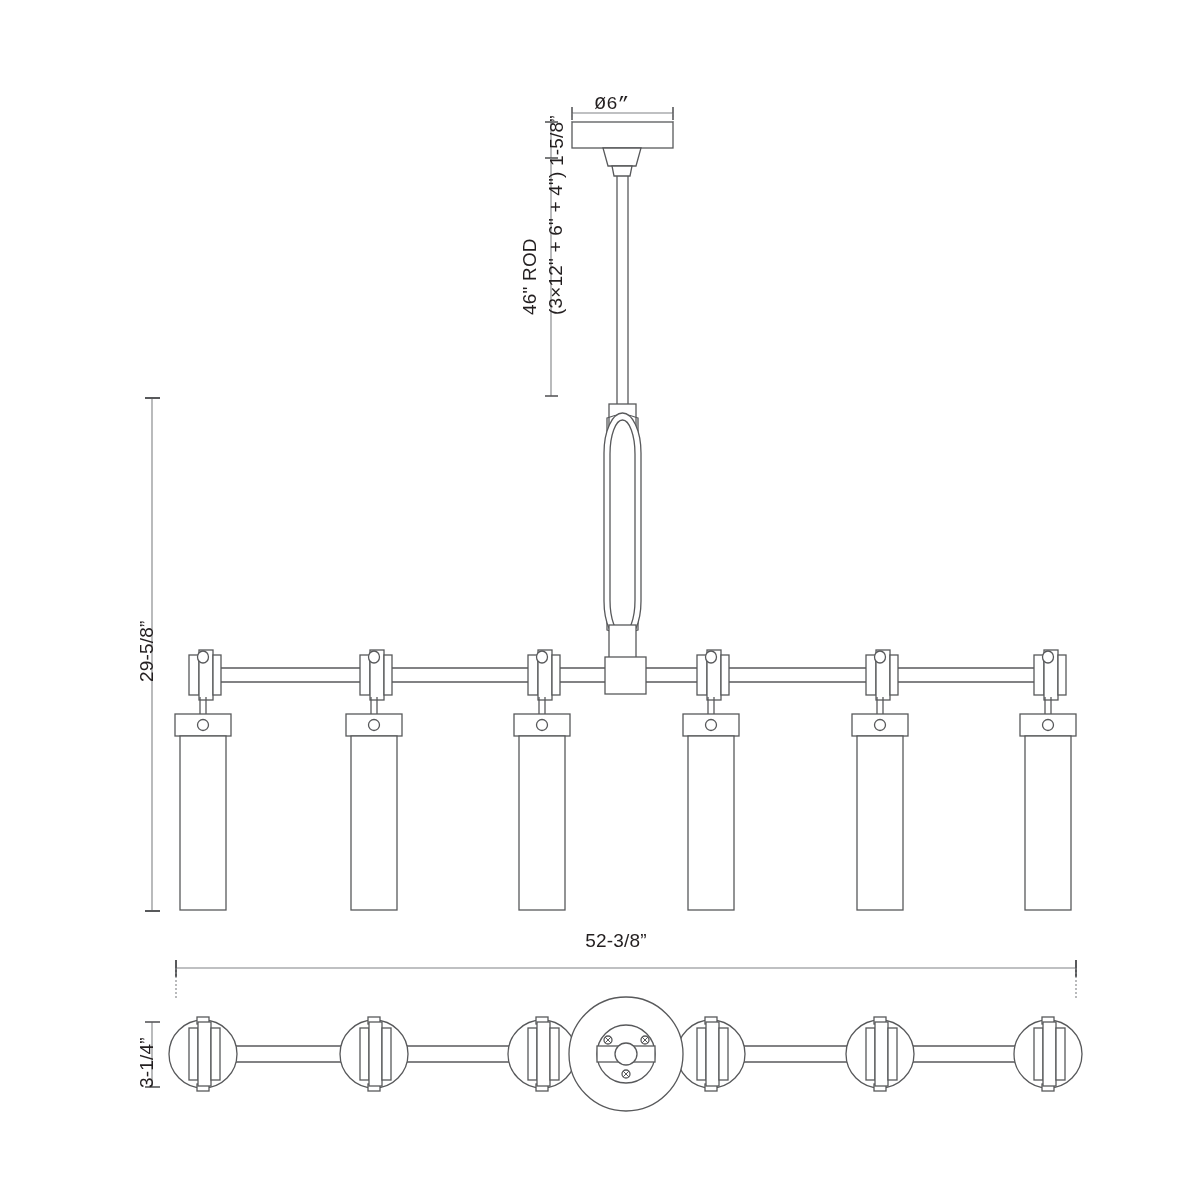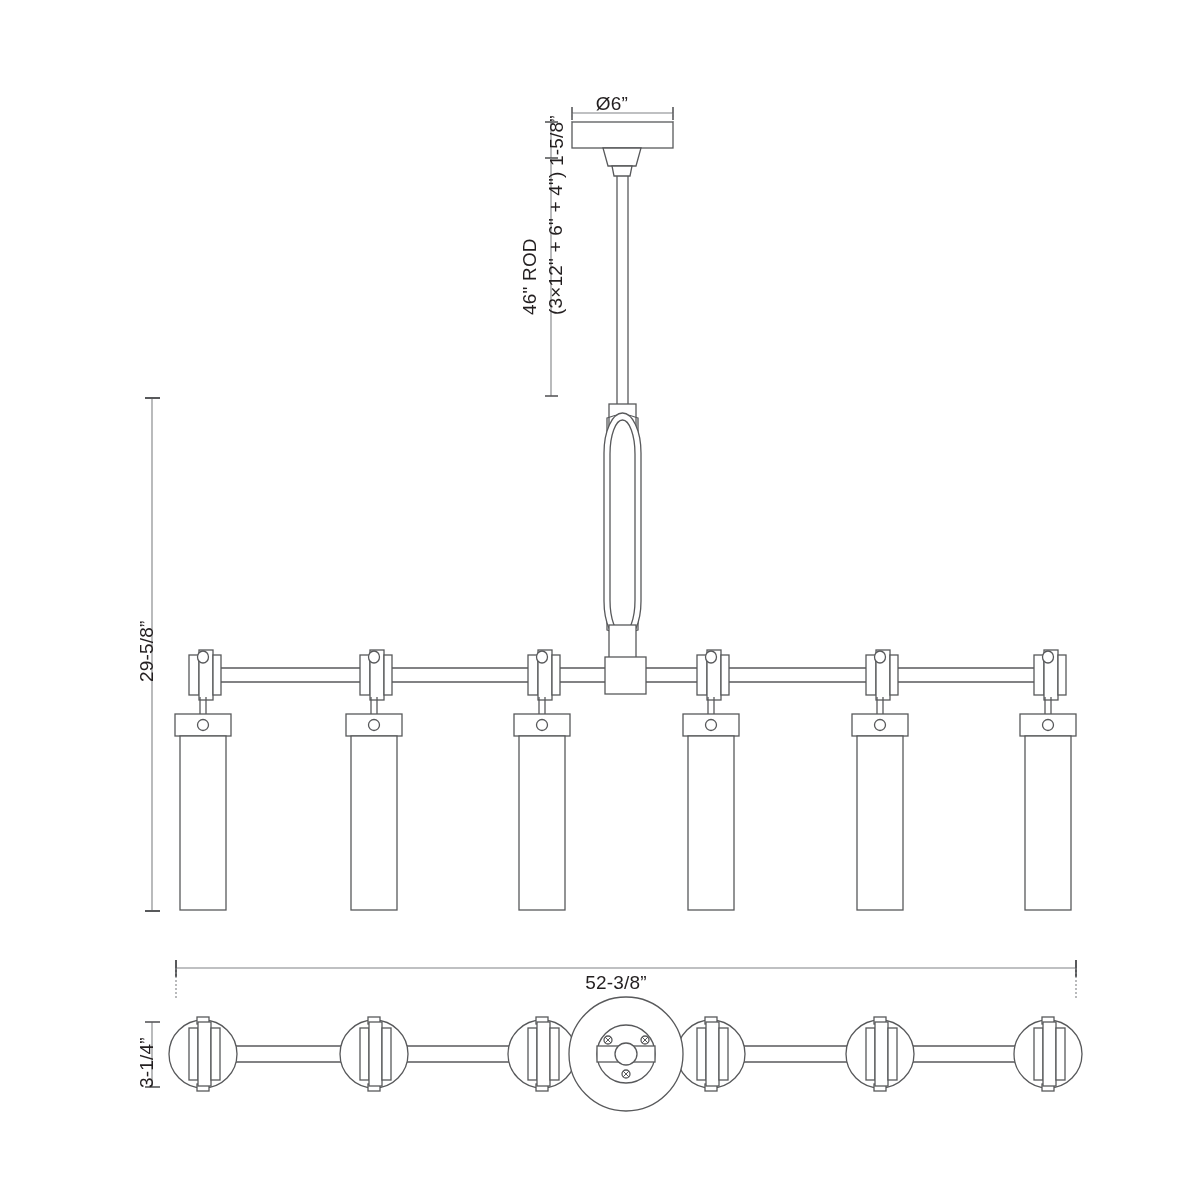--- a/index.html
+++ b/index.html
@@ -32,22 +32,22 @@
     font-family: "Liberation Sans", sans-serif;
     font-size: 19px;
     color: #231f20;
     white-space: nowrap;
     letter-spacing: 0.2px;
   }
   .rot-90 {
     transform-origin: 0 0;
     transform: rotate(-90deg);
   }
-  .lbl-dia        { left: 612px; top: 93px;  transform: translateX(-50%); }
-  .lbl-width      { left: 616px; top: 930px; transform: translateX(-50%); margin-top: 42px; }
+  .lbl-dia        { left: 612px; top: 93px;  transform: translateX(-50%); font-family: Liberation Mono, monospace; }
+  .lbl-width      { left: 616px; top: 930px; transform: translateX(-50%); }
   .lbl-canopy-h   { left: 546px; top: 166px; }
   .lbl-rod        { left: 519px; top: 315px; font-size: 19px; }
   .lbl-rod2       { left: 545px; top: 315px; font-size: 19px; }
   .lbl-height     { left: 136px; top: 682px; }
   .lbl-depth      { left: 136px; top: 1088px; }
 </style>
 </head>
 <body>
 
 <div id="sheet">

